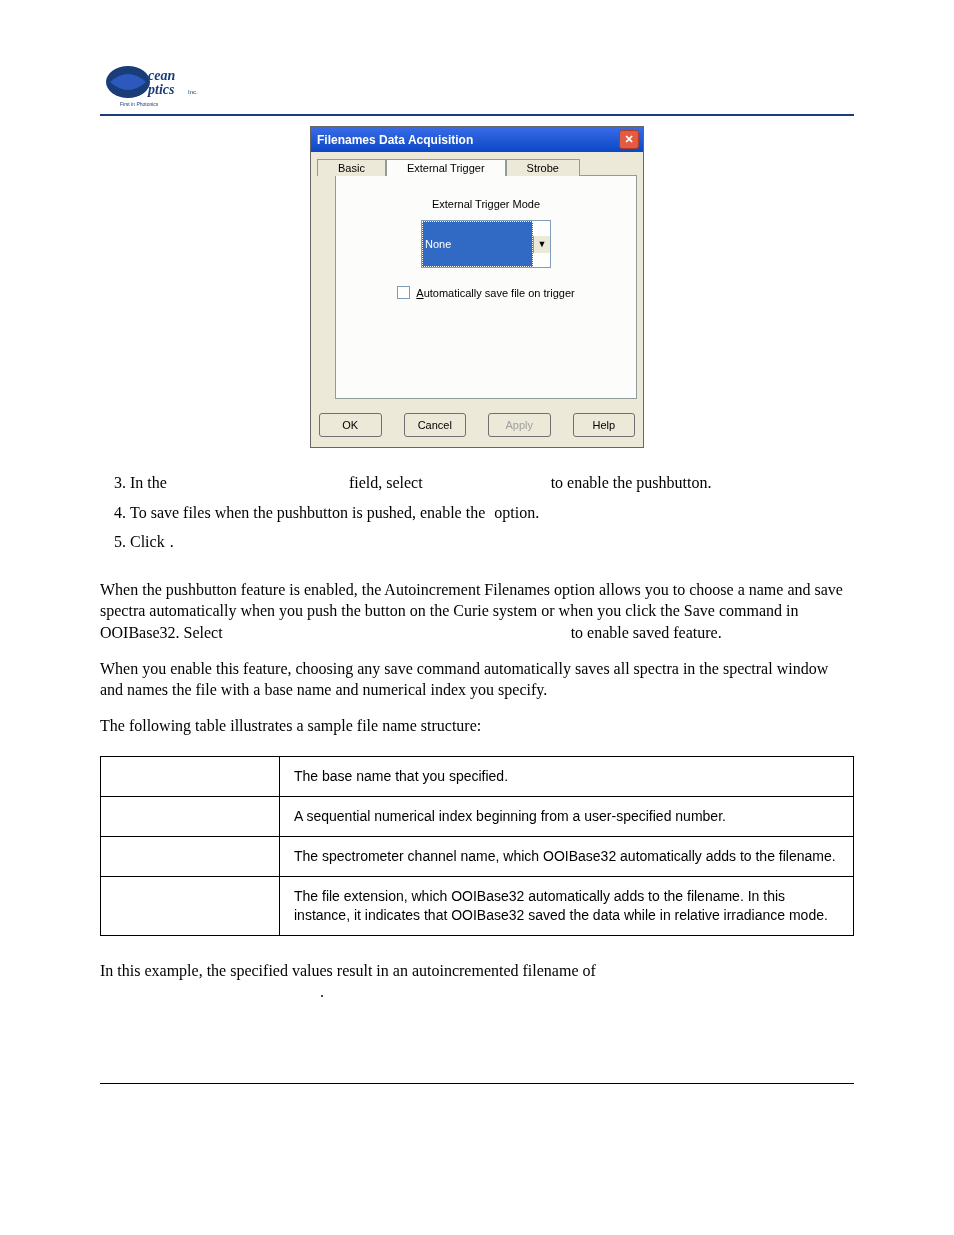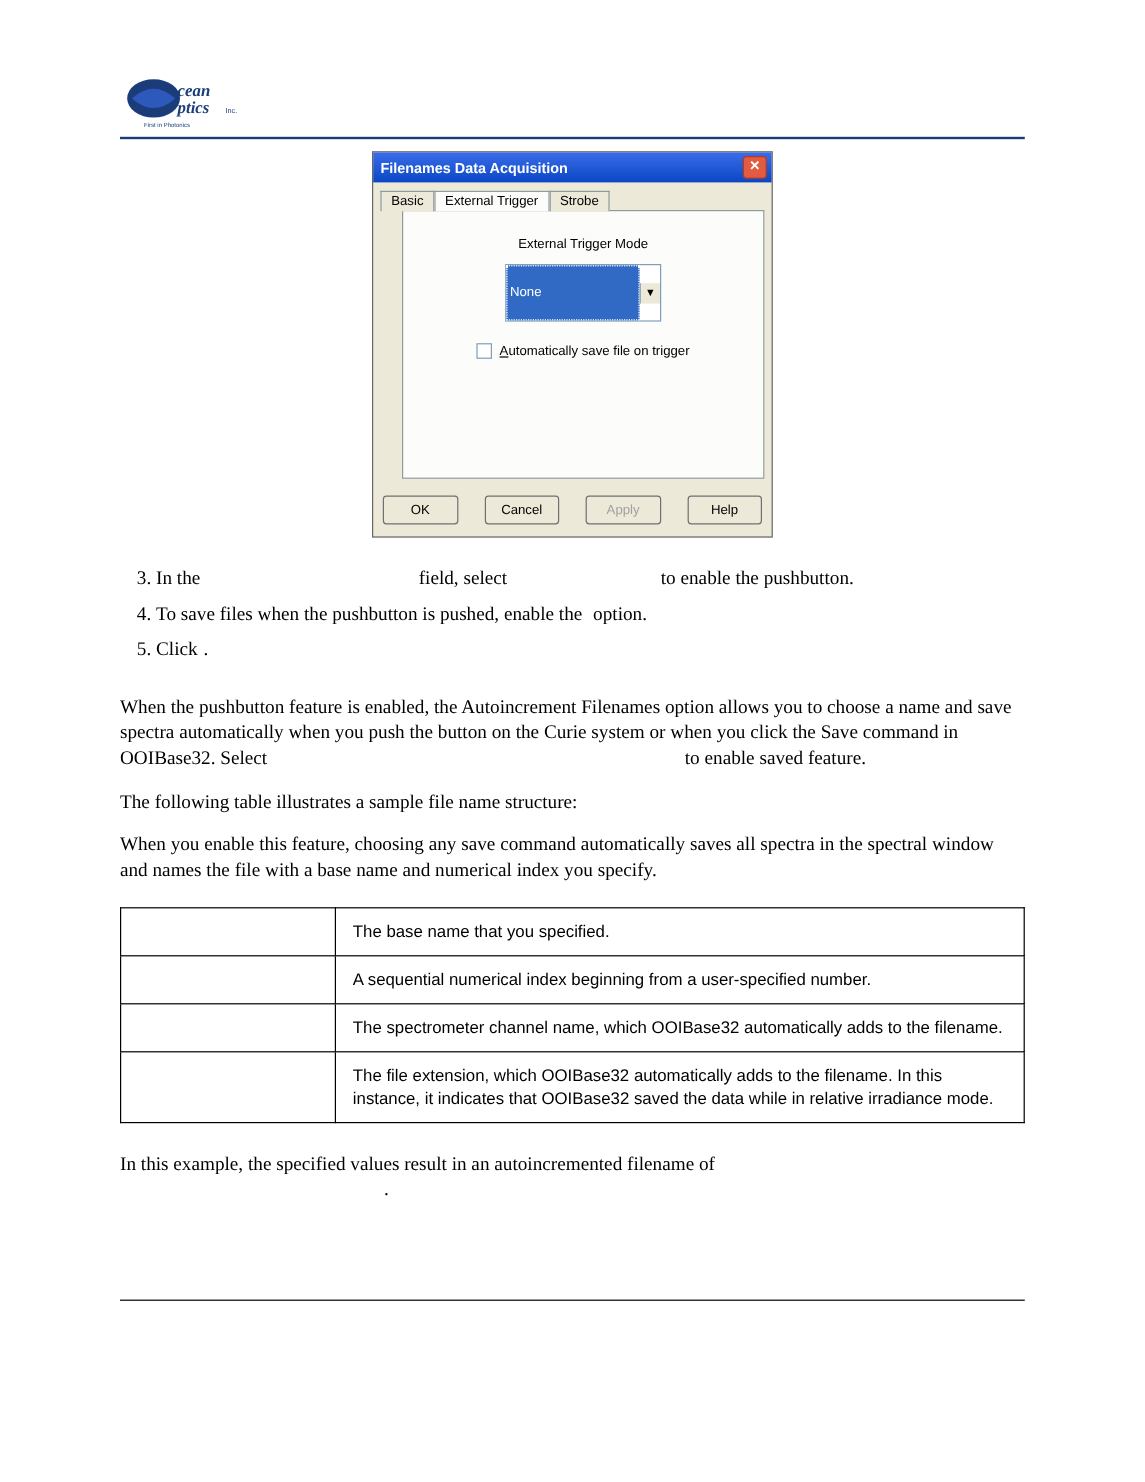--- a/index.html
+++ b/index.html
@@ -63,21 +63,21 @@
     border:1px solid #b33a24;
     border-radius:3px;
     display:flex;align-items:center;justify-content:center;
     color:#fff;font-weight:bold;font-size:11px;line-height:1;
     font-family: Arial, sans-serif;
   }
   .tabstrip { padding:6px 6px 0 6px; display:flex; gap:0; }
   .tab {
     border:1px solid #919b9c;
     border-bottom:none;
-    padding:2px 8px;
+    padding:2px 20px;
     background:#ece9d8;
     font-size:11px;
     position:relative;
     top:1px;
   }
   .tab.active { background:#fcfcfa; z-index:2;}
   .tabpanel {
     border:1px solid #919b9c;
     background:#fcfcfa;
     margin:0 6px 8px 24px;
@@ -219,23 +219,23 @@
       </li>
       <li>
         <span>Click </span><span class="invisible-ref"></span><span>.</span>
       </li>
     </ol>
 
     <p class="para">
       <span>When the pushbutton feature is enabled, the Autoincrement Filenames option allows you to choose a name and save spectra automatically when you push the button on the Curie system or when you click the Save command in OOIBase32. Select </span><span class="invisible-ref" style="display:inline-block;width:340px;"></span><span> to enable saved feature.</span>
     </p>
 
+    <p class="para">When you enable this feature, choosing any save command automatically saves all spectra in the spectral window and names the file with a base name and numerical index you specify.</p>
+
     <p class="para">The following table illustrates a sample file name structure:</p>
-
-    <p class="para">When you enable this feature, choosing any save command automatically saves all spectra in the spectral window and names the file with a base name and numerical index you specify.</p>
 
     <table class="sample">
       <tbody>
           <tr>
         <td class="key"></td>
         <td>The base name that you specified.</td>
       </tr>
       <tr>
         <td class="key"></td>
         <td>A sequential numerical index beginning from a user-specified number.</td>

